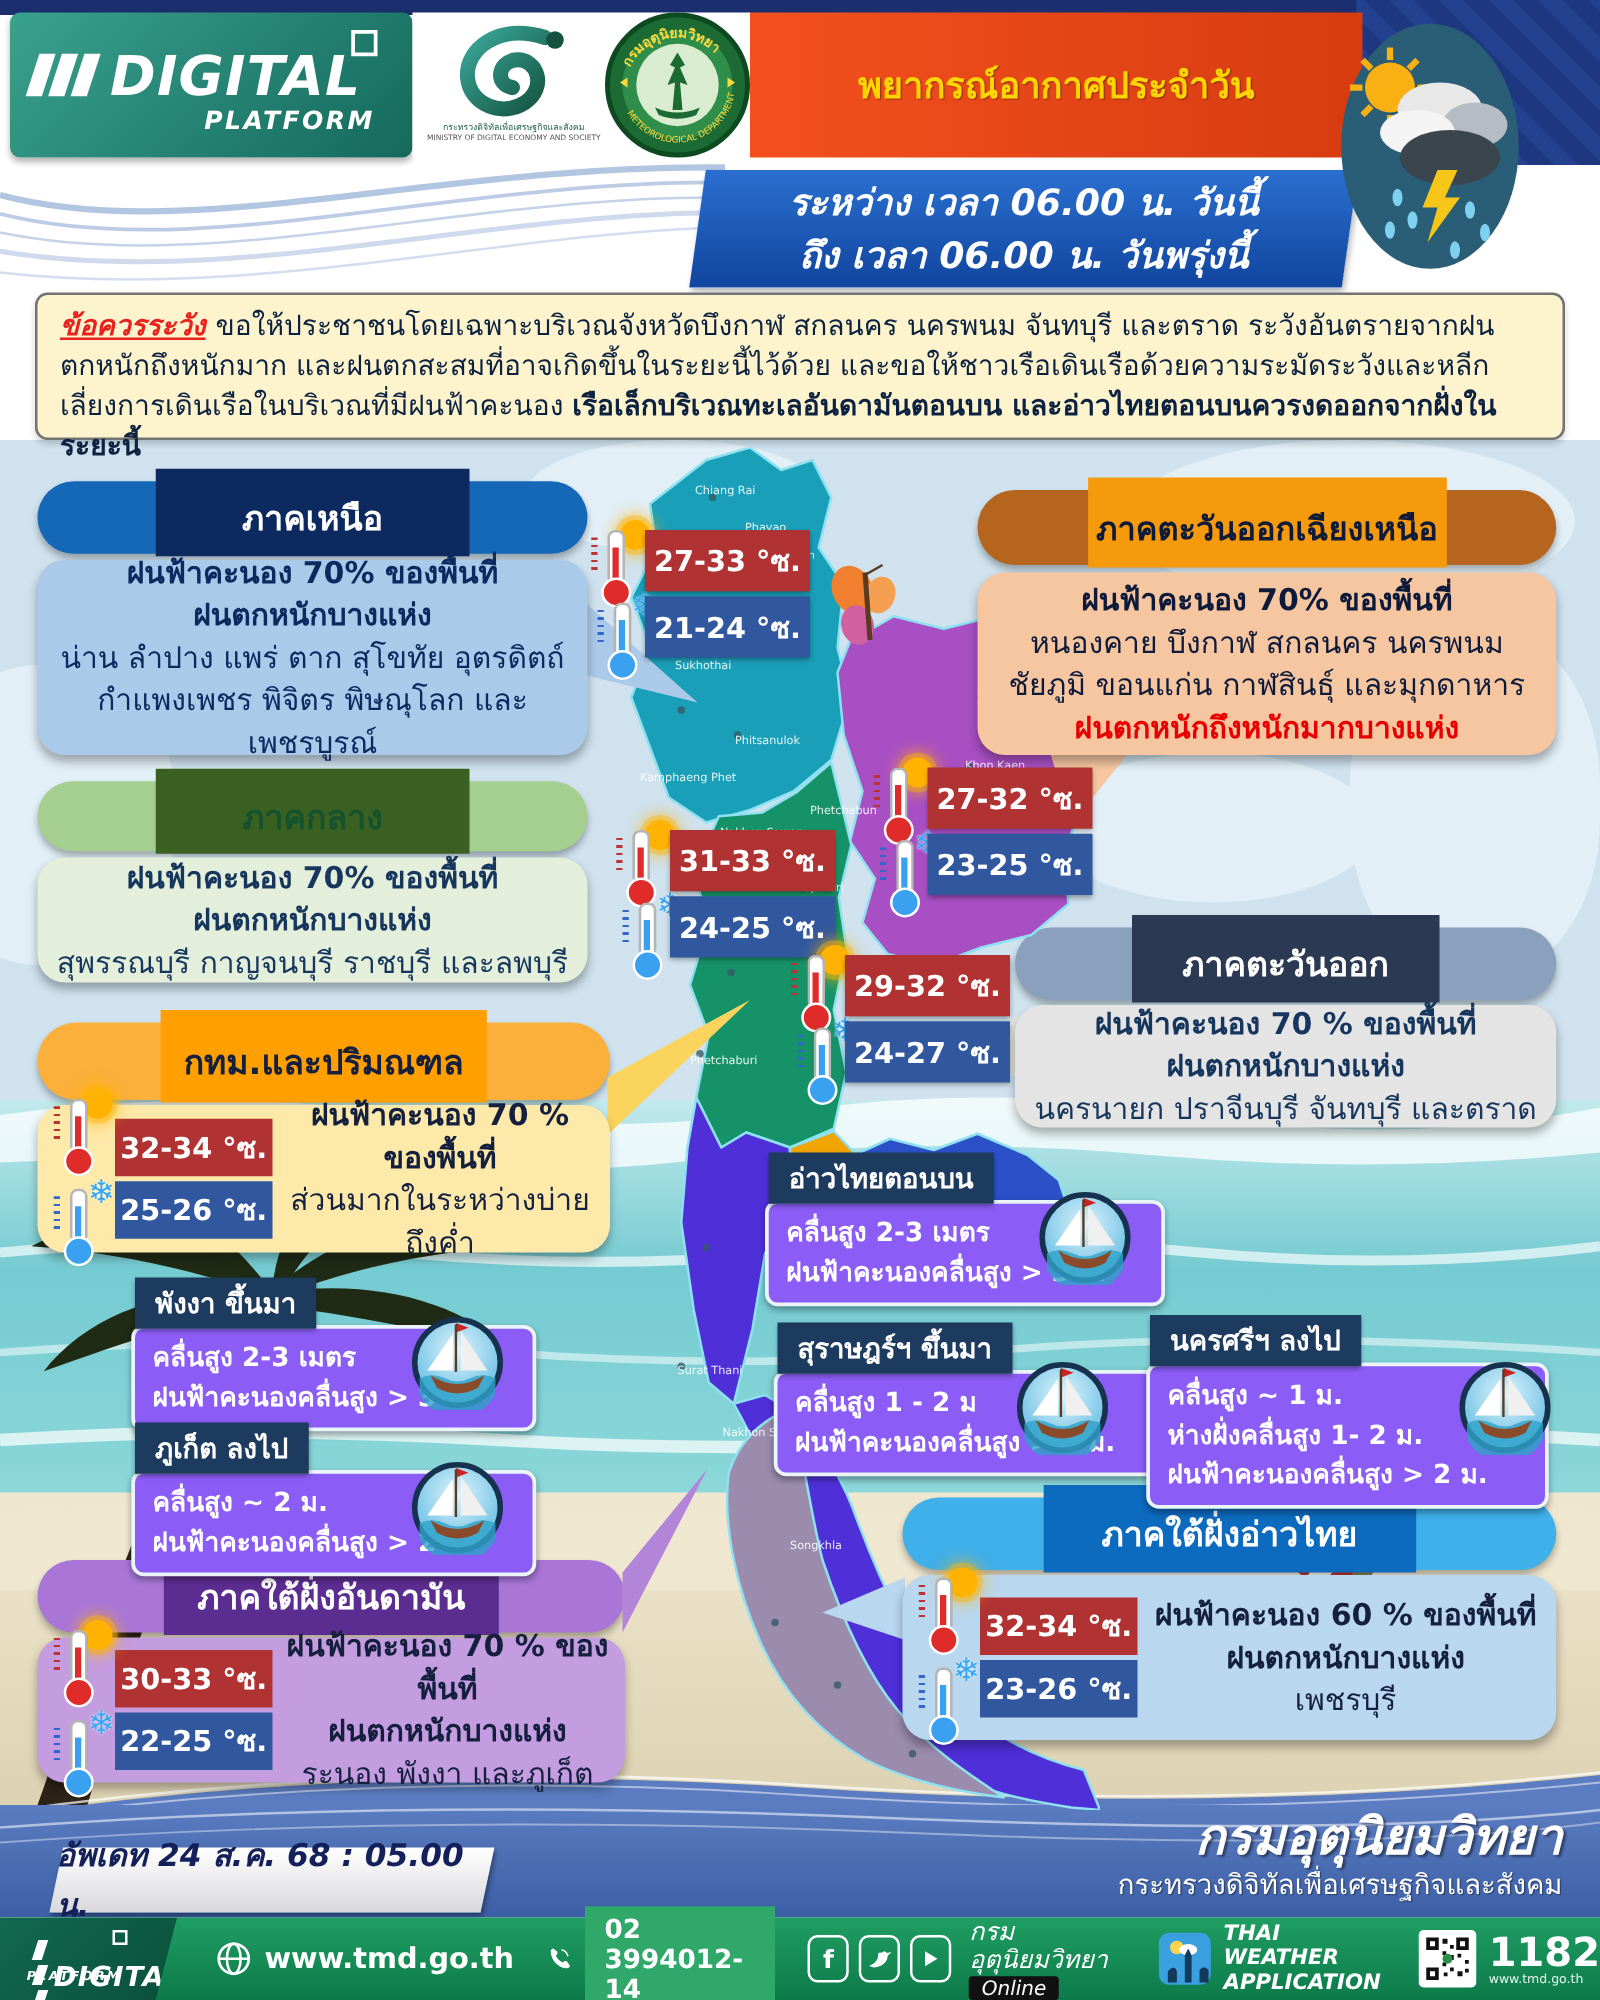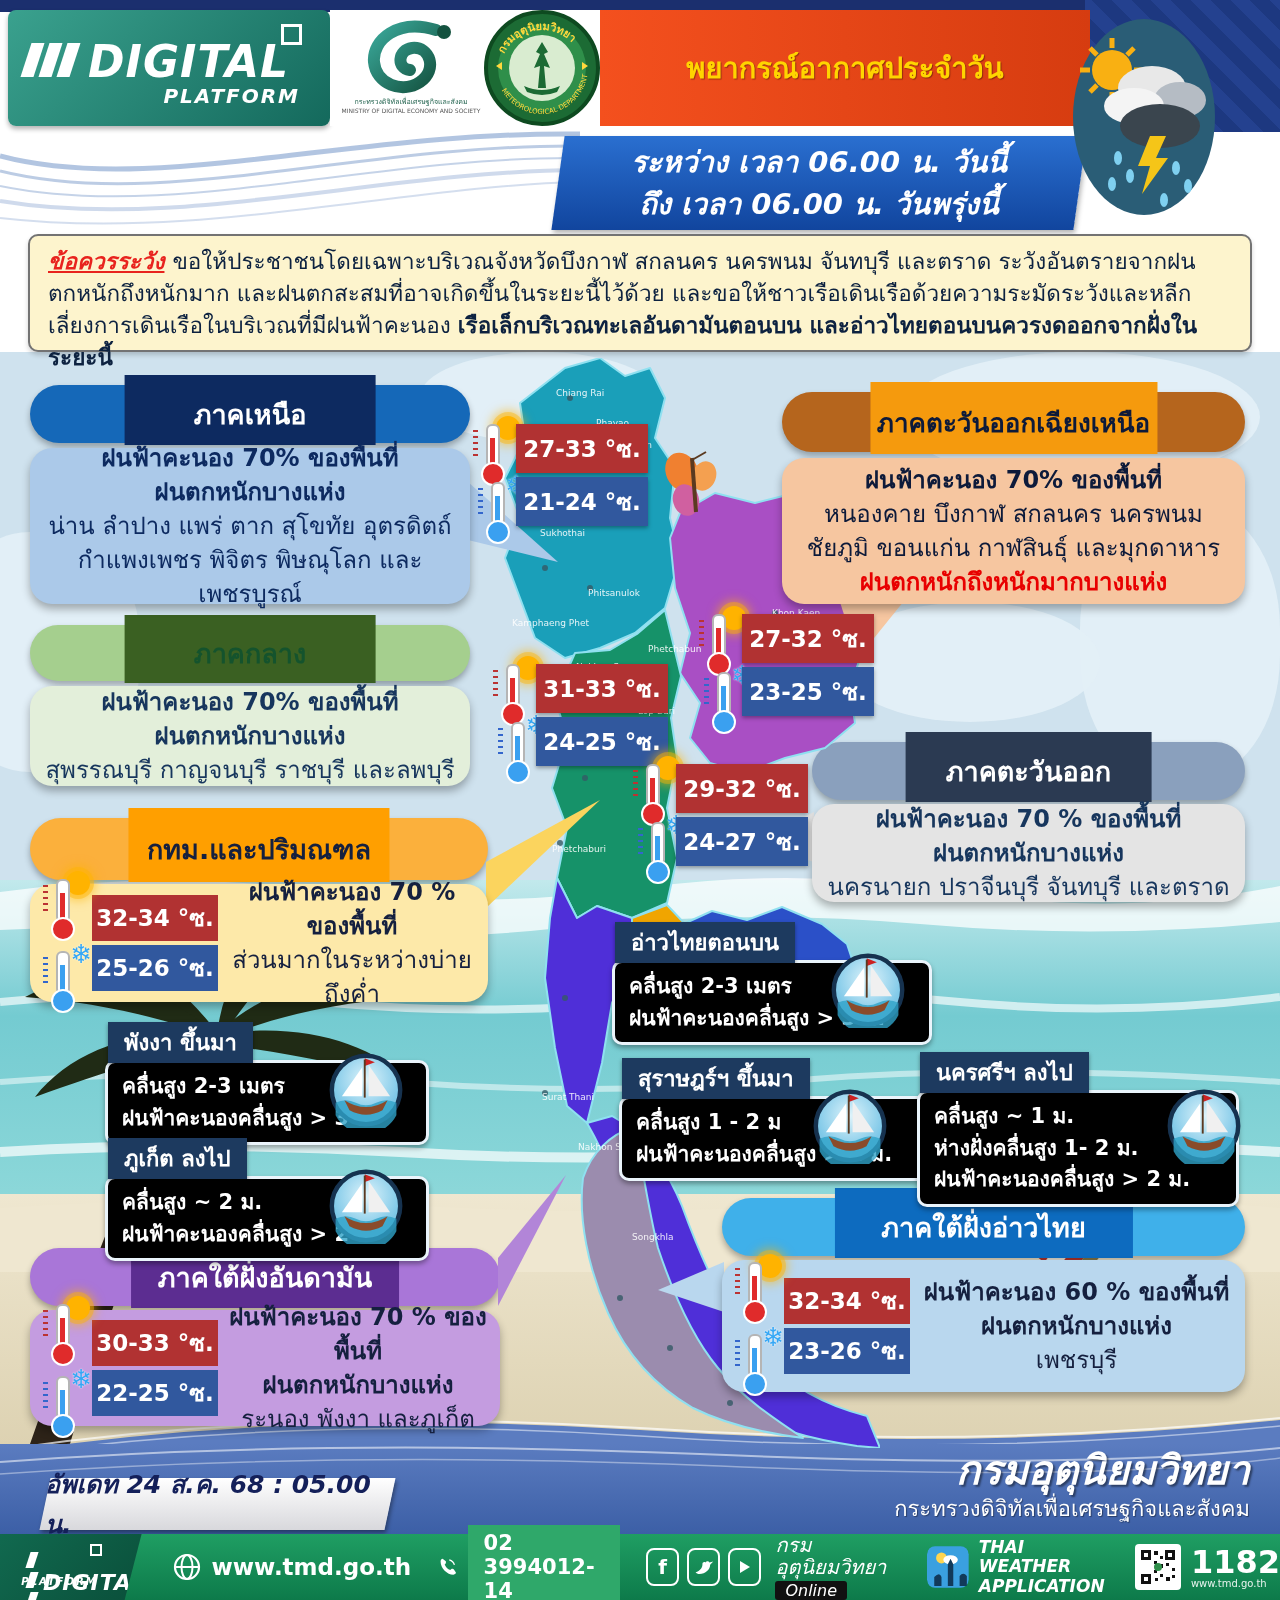--- a/index.html
+++ b/index.html
@@ -87,21 +87,21 @@
   .tmark{position:absolute;width:178px;height:106px;z-index:6;}
   .tmark .thermo{position:absolute;left:0;top:0;}
   .tmark .thermo.cold{top:58px;left:5px;}
   .tmark .tbox{position:absolute;left:44px;width:132px;height:49px;box-shadow:0 2px 4px rgba(0,0,0,.35);}
   .tmark .tbox.hot{top:2px;}
   .tmark .tbox.cold{top:55px;}
 
   
   .stag{position:absolute;background:#1d3a5f;color:#fff;font-size:22px;font-weight:bold;
      padding:3px 16px;z-index:6;box-shadow:0 2px 4px rgba(0,0,0,.4);}
-  .sbody{position:absolute;background:#000000;border:3px solid #eaf4fb;border-radius:10px;color:#fff;
+  .sbody{position:absolute;background:#8b5cf6;border:3px solid #eaf4fb;border-radius:10px;color:#fff;
      font-size:21px;font-weight:bold;padding:8px 14px;line-height:1.5;z-index:5;box-shadow:0 3px 5px rgba(0,0,0,.35);}
   .ship{position:absolute;width:76px;height:76px;z-index:7;}
 
   
   .bottomband{left:0;top:1444px;width:1280px;height:90px;background:linear-gradient(180deg,#5b7cc0,#3c5fa6);}
   .updatebox{position:absolute;left:45px;top:34px;width:345px;height:52px;background:linear-gradient(180deg,#fff,#d8d8dc);
      transform:skewX(-12deg);box-shadow:2px 3px 4px rgba(0,0,0,.4);display:flex;align-items:center;justify-content:center;}
   .updatebox div{transform:skewX(12deg);font-weight:bold;font-style:italic;font-size:25px;color:#14205a;}
   .dept{position:absolute;right:30px;top:0px;text-align:right;color:#fff;}
   .dept .big{font-size:40px;font-weight:bold;font-style:italic;text-shadow:2px 2px 2px rgba(0,0,0,.45);line-height:1.3;}

